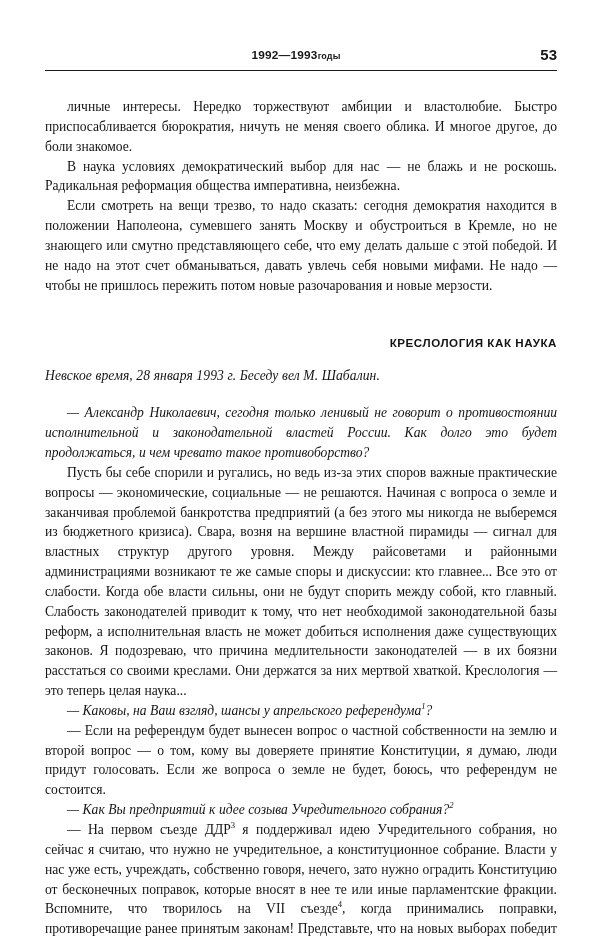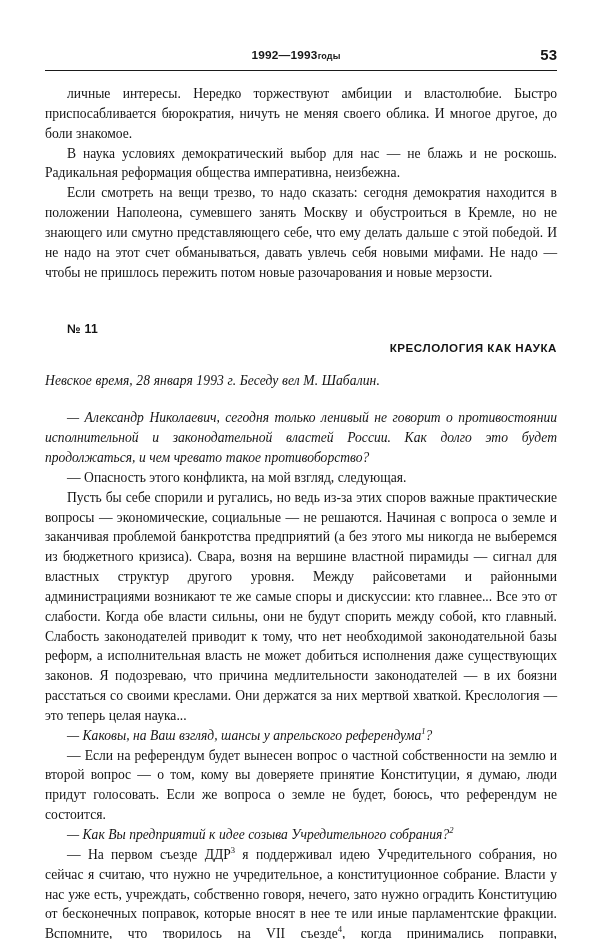--- a/index.html
+++ b/index.html
@@ -66,21 +66,21 @@
     color: #161616;
   }
   .rh-rule {
     margin-top: 4px;
     border-top: 1.4px solid #1a1a1a;
     width: 512px;
   }
 
   
   .body-block {
-    margin-top: 6px;
+    margin-top: 19px;
   }
   p.para {
     margin: 0;
     font-size: 13.6px;
     line-height: 19.85px;
     text-align: justify;
     text-justify: inter-word;
     text-indent: 22px;
     hyphens: manual;
     word-spacing: 0.1px;
@@ -139,31 +139,29 @@
       <div class="rh-rule"></div>
     </div>
 
     <div class="body-block">
       <p class="para">личные интересы. Нередко торжествуют амбиции и властолюбие. Быстро приспосабливается бюрократия, ничуть не меняя своего облика. И многое другое, до боли знакомое.</p>
       <p class="para">В наука условиях демократический выбор для нас — не блажь и не роскошь. Радикальная реформация общества императивна, неизбежна.</p>
       <p class="para">Если смотреть на вещи трезво, то надо сказать: сегодня демократия находится в положении Наполеона, сумевшего занять Москву и обустроиться в Кремле, но не знающего или смутно представляющего себе, что ему делать дальше с этой победой. И не надо на этот счет обманываться, давать увлечь себя новыми мифами. Не надо — чтобы не пришлось пережить потом новые разочарования и новые мерзости.</p>
     </div>
 
     <div class="section-head">
-      <div class="sh-number">№ 11</div>
       <div class="sh-title">КРЕСЛОЛОГИЯ КАК НАУКА</div>
     </div>
 
     <div class="source-line">Невское время, 28 января 1993 г. Беседу вел М. Шабалин.</div>
 
     <div class="interview-block">
 
       <p class="para q">— Александр Николаевич, сегодня только ленивый не говорит о противостоянии исполнительной и законодательной властей России. Как долго это будет продолжаться, и чем чревато такое противоборство?</p>
 
-      <p class="para">— Опасность этого конфликта, на мой взгляд, следующая.</p>
 
       <p class="para">Пусть бы себе спорили и ругались, но ведь из-за этих споров важные практические вопросы — экономические, социальные — не решаются. Начиная с вопроса о земле и заканчивая проблемой банкротства предприятий (а без этого мы никогда не выберемся из бюджетного кризиса). Свара, возня на вершине властной пирамиды — сигнал для властных структур другого уровня. Между райсоветами и районными администрациями возникают те же самые споры и дискуссии: кто главнее... Все это от слабости. Когда обе власти сильны, они не будут спорить между собой, кто главный. Слабость законодателей приводит к тому, что нет необходимой законодательной базы реформ, а исполнительная власть не может добиться исполнения даже существующих законов. Я подозреваю, что причина медлительности законодателей — в их боязни расстаться со своими креслами. Они держатся за них мертвой хваткой. Креслология — это теперь целая наука...</p>
 
       <p class="para q"><span>— Каковы, на Ваш взгляд, шансы у апрельского референдума</span><sup>1</sup><span>?</span></p>
 
       <p class="para">— Если на референдум будет вынесен вопрос о частной собственности на землю и второй вопрос — о том, кому вы доверяете принятие Конституции, я думаю, люди придут голосовать. Если же вопроса о земле не будет, боюсь, что референдум не состоится.</p>
 
       <p class="para q"><span>— Как Вы предприятий к идее созыва Учредительного собрания?</span><sup>2</sup></p>
 
       <p class="para"><span>— На первом съезде ДДР</span><sup>3</sup><span> я поддерживал идею Учредительного собрания, но сейчас я считаю, что нужно не учредительное, а конституционное собрание. Власти у нас уже есть, учреждать, собственно говоря, нечего, зато нужно оградить Конституцию от бесконечных поправок, которые вносят в нее те или иные парламентские фракции. Вспомните, что творилось на VII съезде</span><sup>4</sup><span>, когда принимались поправки, противоречащие ранее принятым законам! Представьте, что на новых выборах победит какая-нибудь очередная партия — она, естественно, будет менять Конституцию под себя и для себя.</span></p>

